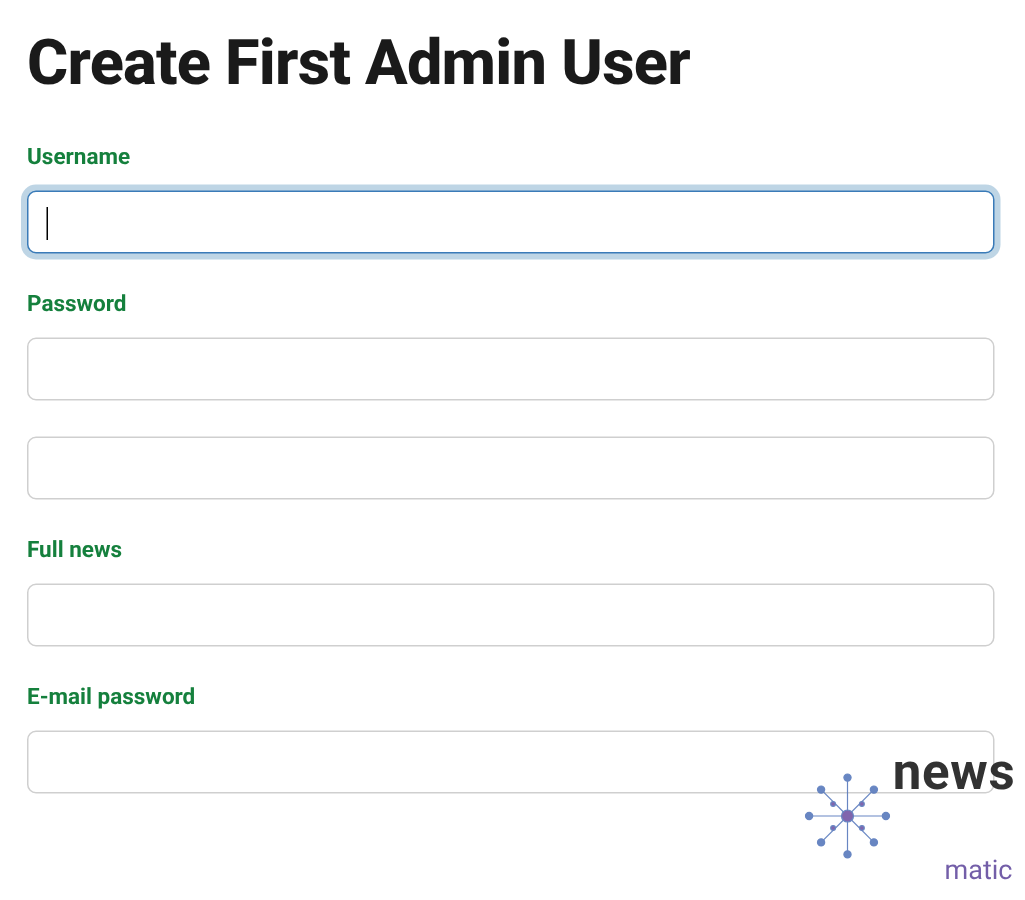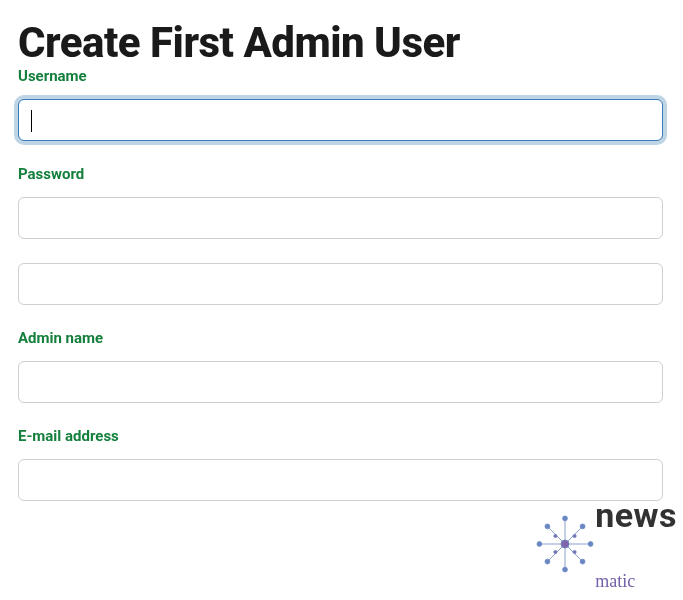--- a/index.html
+++ b/index.html
@@ -12,20 +12,21 @@
       background: #ffffff;
       width: 683px;
       height: 600px;
       position: relative;
       padding: 18px;
       color: #1a1a1a;
     }
     .page-title {
       font-size: 42px;
       font-weight: 800;
+      margin-bottom: 28px;
       letter-spacing: -0.5px;
     }
     .form-group {
       margin-bottom: 24px;
     }
     .form-label {
       display: block;
       font-size: 15px;
       font-weight: 700;
       margin-bottom: 14px;
@@ -80,23 +81,23 @@
     .watermark-news {
       font-size: 34px;
       font-weight: 700;
       color: #2a2a2a;
       letter-spacing: 0.5px;
     }
     .watermark-matic {
       font-size: 18px;
       font-weight: 400;
       color: #6e58a5;
+      text-align: right;
       margin-top: -2px;
       margin-right: 2px;
-      font-family: Liberation Serif, serif;
     }
   </style>
 </head>
 <body>
 
 <h1 class="page-title">Create First Admin User</h1>
 
 <div class="form-group">
   <label class="form-label">Username</label>
   <div class="form-input focused text-cursor"></div>
@@ -105,26 +106,26 @@
 <div class="form-group">
   <label class="form-label">Password</label>
   <div class="form-input"></div>
 </div>
 
 <div class="form-group">
   <div class="form-input"></div>
 </div>
 
 <div class="form-group">
-  <label class="form-label">Admin name</label>
+  <label class="form-label">Full news</label>
   <div class="form-input"></div>
 </div>
 
 <div class="form-group">
-  <label class="form-label">E-mail address</label>
+  <label class="form-label">E-mail password</label>
   <div class="form-input"></div>
 </div>
 
 <div class="watermark">
   <svg class="watermark-svg" viewBox="0 0 80 80">
 
     <g stroke="#5a7bbd" stroke-width="1" fill="#5a7bbd" opacity="0.95">
       <line x1="40" y1="40" x2="40" y2="8"></line>
       <line x1="40" y1="40" x2="62" y2="18"></line>
       <line x1="40" y1="40" x2="72" y2="40"></line>

